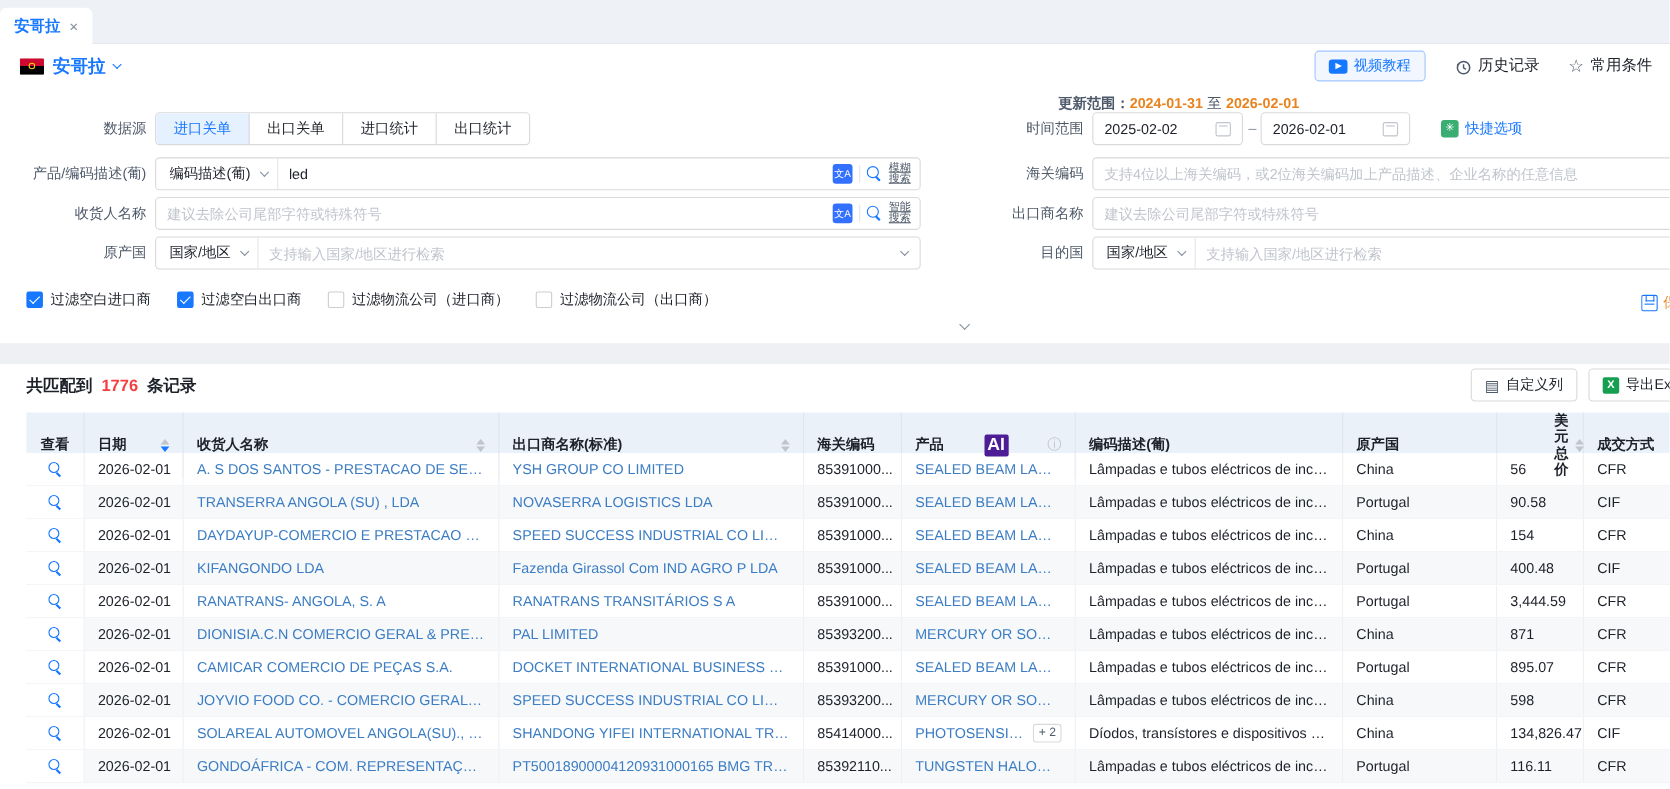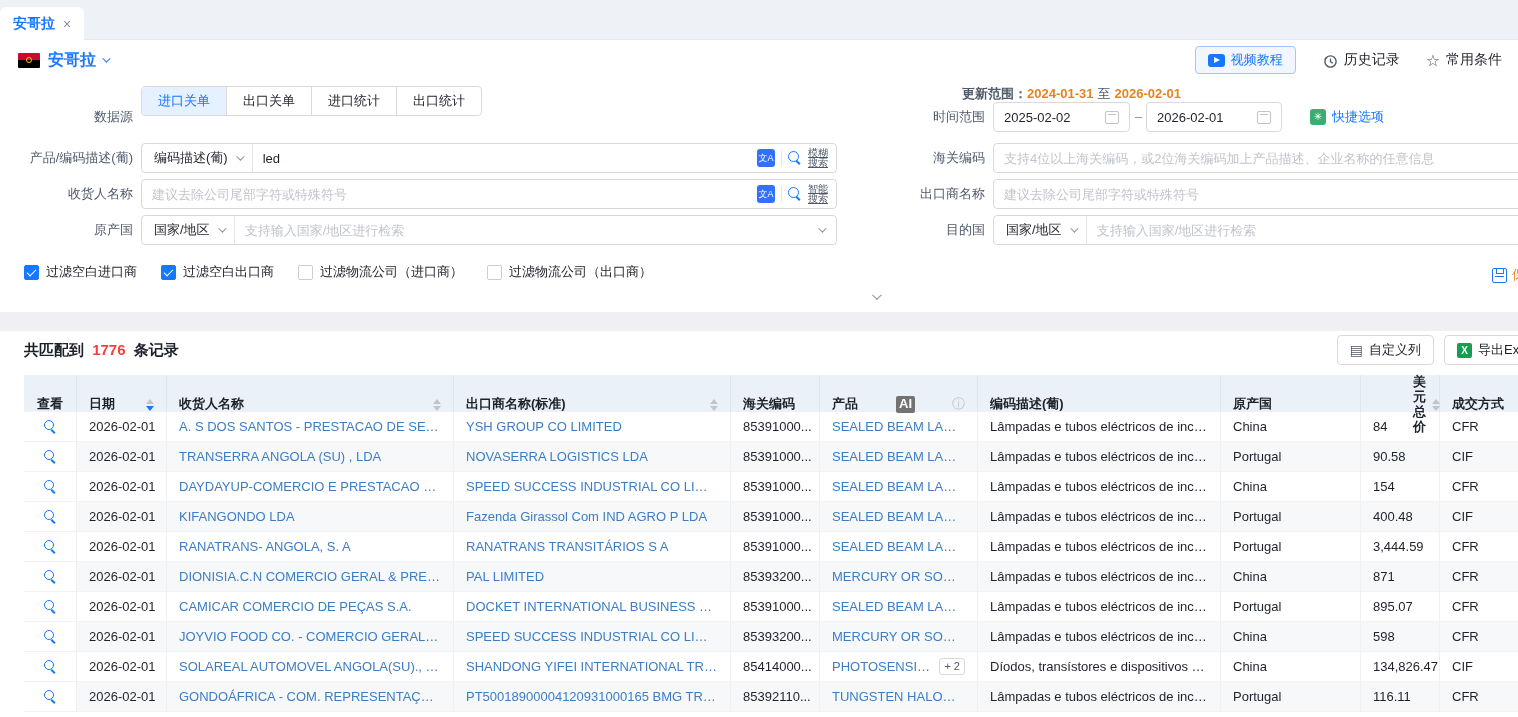--- a/index.html
+++ b/index.html
@@ -31,21 +31,21 @@
   .filter-panel { position:absolute; top:80px; left:0; right:0; height:232px; background:#fff; }
   .f-label { position:absolute; color:#4e5969; font-size:13px; text-align:right; line-height:30px; }
   .chev { display:inline-block; width:7px; height:7px; border-right:1.5px solid #86909c; border-bottom:1.5px solid #86909c; transform:rotate(45deg) translateY(-2px); }
   .chev.blue { border-color:#1677ff; }
   .chev.small { width:6px; height:6px; }
 
   .update-range { position:absolute; left:962px; top:5px; font-size:13px; color:#4e5969; font-weight:bold; }
   .update-range .odate { color:#e8831d; font-weight:bold; }
   .update-range .mid { color:#4e5969; font-weight:normal; padding:0 4px; }
 
-  .seg { position:absolute; left:141px; top:6px; height:30px; display:flex; border:1px solid #d9d9d9; border-radius:4px; overflow:hidden; background:#fff; }
+  .seg { position:absolute; left:141px; top:22px; height:30px; display:flex; border:1px solid #d9d9d9; border-radius:4px; overflow:hidden; background:#fff; }
   .seg-item { padding:0 16px; line-height:28px; border-right:1px solid #d9d9d9; cursor:pointer; color:#1d2129; font-size:13px; white-space:nowrap; }
   .seg-item:last-child { border-right:none; }
   .seg-item.active { background:#e6f1ff; color:#1677ff; }
 
   .inp-group { position:absolute; height:30px; border:1px solid #d9d9d9; border-radius:4px; background:#fff; display:flex; align-items:center; }
   .inp-select { display:flex; align-items:center; gap:8px; padding:0 10px 0 12px; border-right:1px solid #e5e6eb; height:100%; color:#1d2129; cursor:pointer; white-space:nowrap; }
   .inp-text { flex:1; border:none; outline:none; font-size:13px; padding:0 10px; color:#1d2129; height:100%; background:transparent; font-family:inherit; min-width:0; }
   .inp-text::placeholder { color:#c0c4cc; }
   .inp-tools { display:flex; align-items:center; gap:6px; padding:0 8px; height:100%; }
   .translate-ic { width:18px; height:18px; background:#3370ff; border-radius:3px; color:#fff; font-size:9px; line-height:18px; text-align:center; cursor:pointer; }
@@ -92,21 +92,21 @@
   .tbl { position:absolute; top:44px; left:24px; width:1494px; }
   .thead, .trow { display:grid; grid-template-columns:53px 90px 287px 277px 89px 158px 243px 140px 79px 78px; }
   .thead { background:#ebf1f9; height:37px; }
   .th { display:flex; align-items:center; padding:0 12px; font-weight:bold; font-size:13px; color:#1d2129; border-right:1px solid #dfe6f0; line-height:1.15;justify-content:space-between; }
   .th:last-child { border-right:none; }
   .th.center { justify-content:center; padding:0; }
   .sorter { display:inline-flex; flex-direction:column; gap:2px; margin-left:auto; padding-left:6px; cursor:pointer; }
   .car-up { width:0; height:0; border-left:4px solid transparent; border-right:4px solid transparent; border-bottom:5px solid #c0c4cc; }
   .car-dn { width:0; height:0; border-left:4px solid transparent; border-right:4px solid transparent; border-top:5px solid #c0c4cc; }
   .car-dn.on { border-top-color:#1677ff; }
-  .ai-badge { background:#737373; color:#fff; font-size:13px; font-weight:bold; border-radius:2px; padding:1px 3px; margin-left:5px; }
+  .ai-badge { background:#4c1d95; color:#fff; font-size:16px; font-weight:bold; border-radius:2px; padding:1px 3px; margin-left:5px; }
   .info-ic { color:#c0c4cc; font-size:13px; margin-left:4px; font-weight:normal; }
 
   .trow { height:30px; background:#fff; border-bottom:1px solid #f2f3f5; }
   .trow.alt { background:#f7f8fa; }
   .tc { display:flex; align-items:center; padding:0 12px; font-size:13px; color:#1d2129; border-right:1px solid #eef0f4; white-space:nowrap; overflow:hidden; }
   .tc:last-child { border-right:none; }
   .tc.view { justify-content:center; padding:0; background:#fff; cursor:pointer; }
   .tc.link { color:#3c7dc4; cursor:pointer; }
   .rmag { width:13px; height:13px; position:relative; }
   .rmag:before { content:""; position:absolute; left:0; top:0; width:8px; height:8px; border:1.6px solid #1677ff; border-radius:50%; }
@@ -338,21 +338,21 @@
               <span class="ellip">YSH GROUP CO LIMITED</span>
             </div>
             <div class="tc">85391000...</div>
             <div class="tc link">
               <span class="ellip">SEALED BEAM LAMP ...</span>
             </div>
             <div class="tc">
               <span class="ellip">Lâmpadas e tubos eléctricos de inca...</span>
             </div>
             <div class="tc">China</div>
-            <div class="tc">84</div>
+            <div class="tc">56</div>
             <div class="tc">CFR</div>
           </div>
           <div class="trow alt">
             <div class="tc view">
               <span class="rmag"></span>
             </div>
             <div class="tc">2026-02-01</div>
             <div class="tc link">
               <span class="ellip">TRANSERRA ANGOLA (SU) , LDA</span>
             </div>

